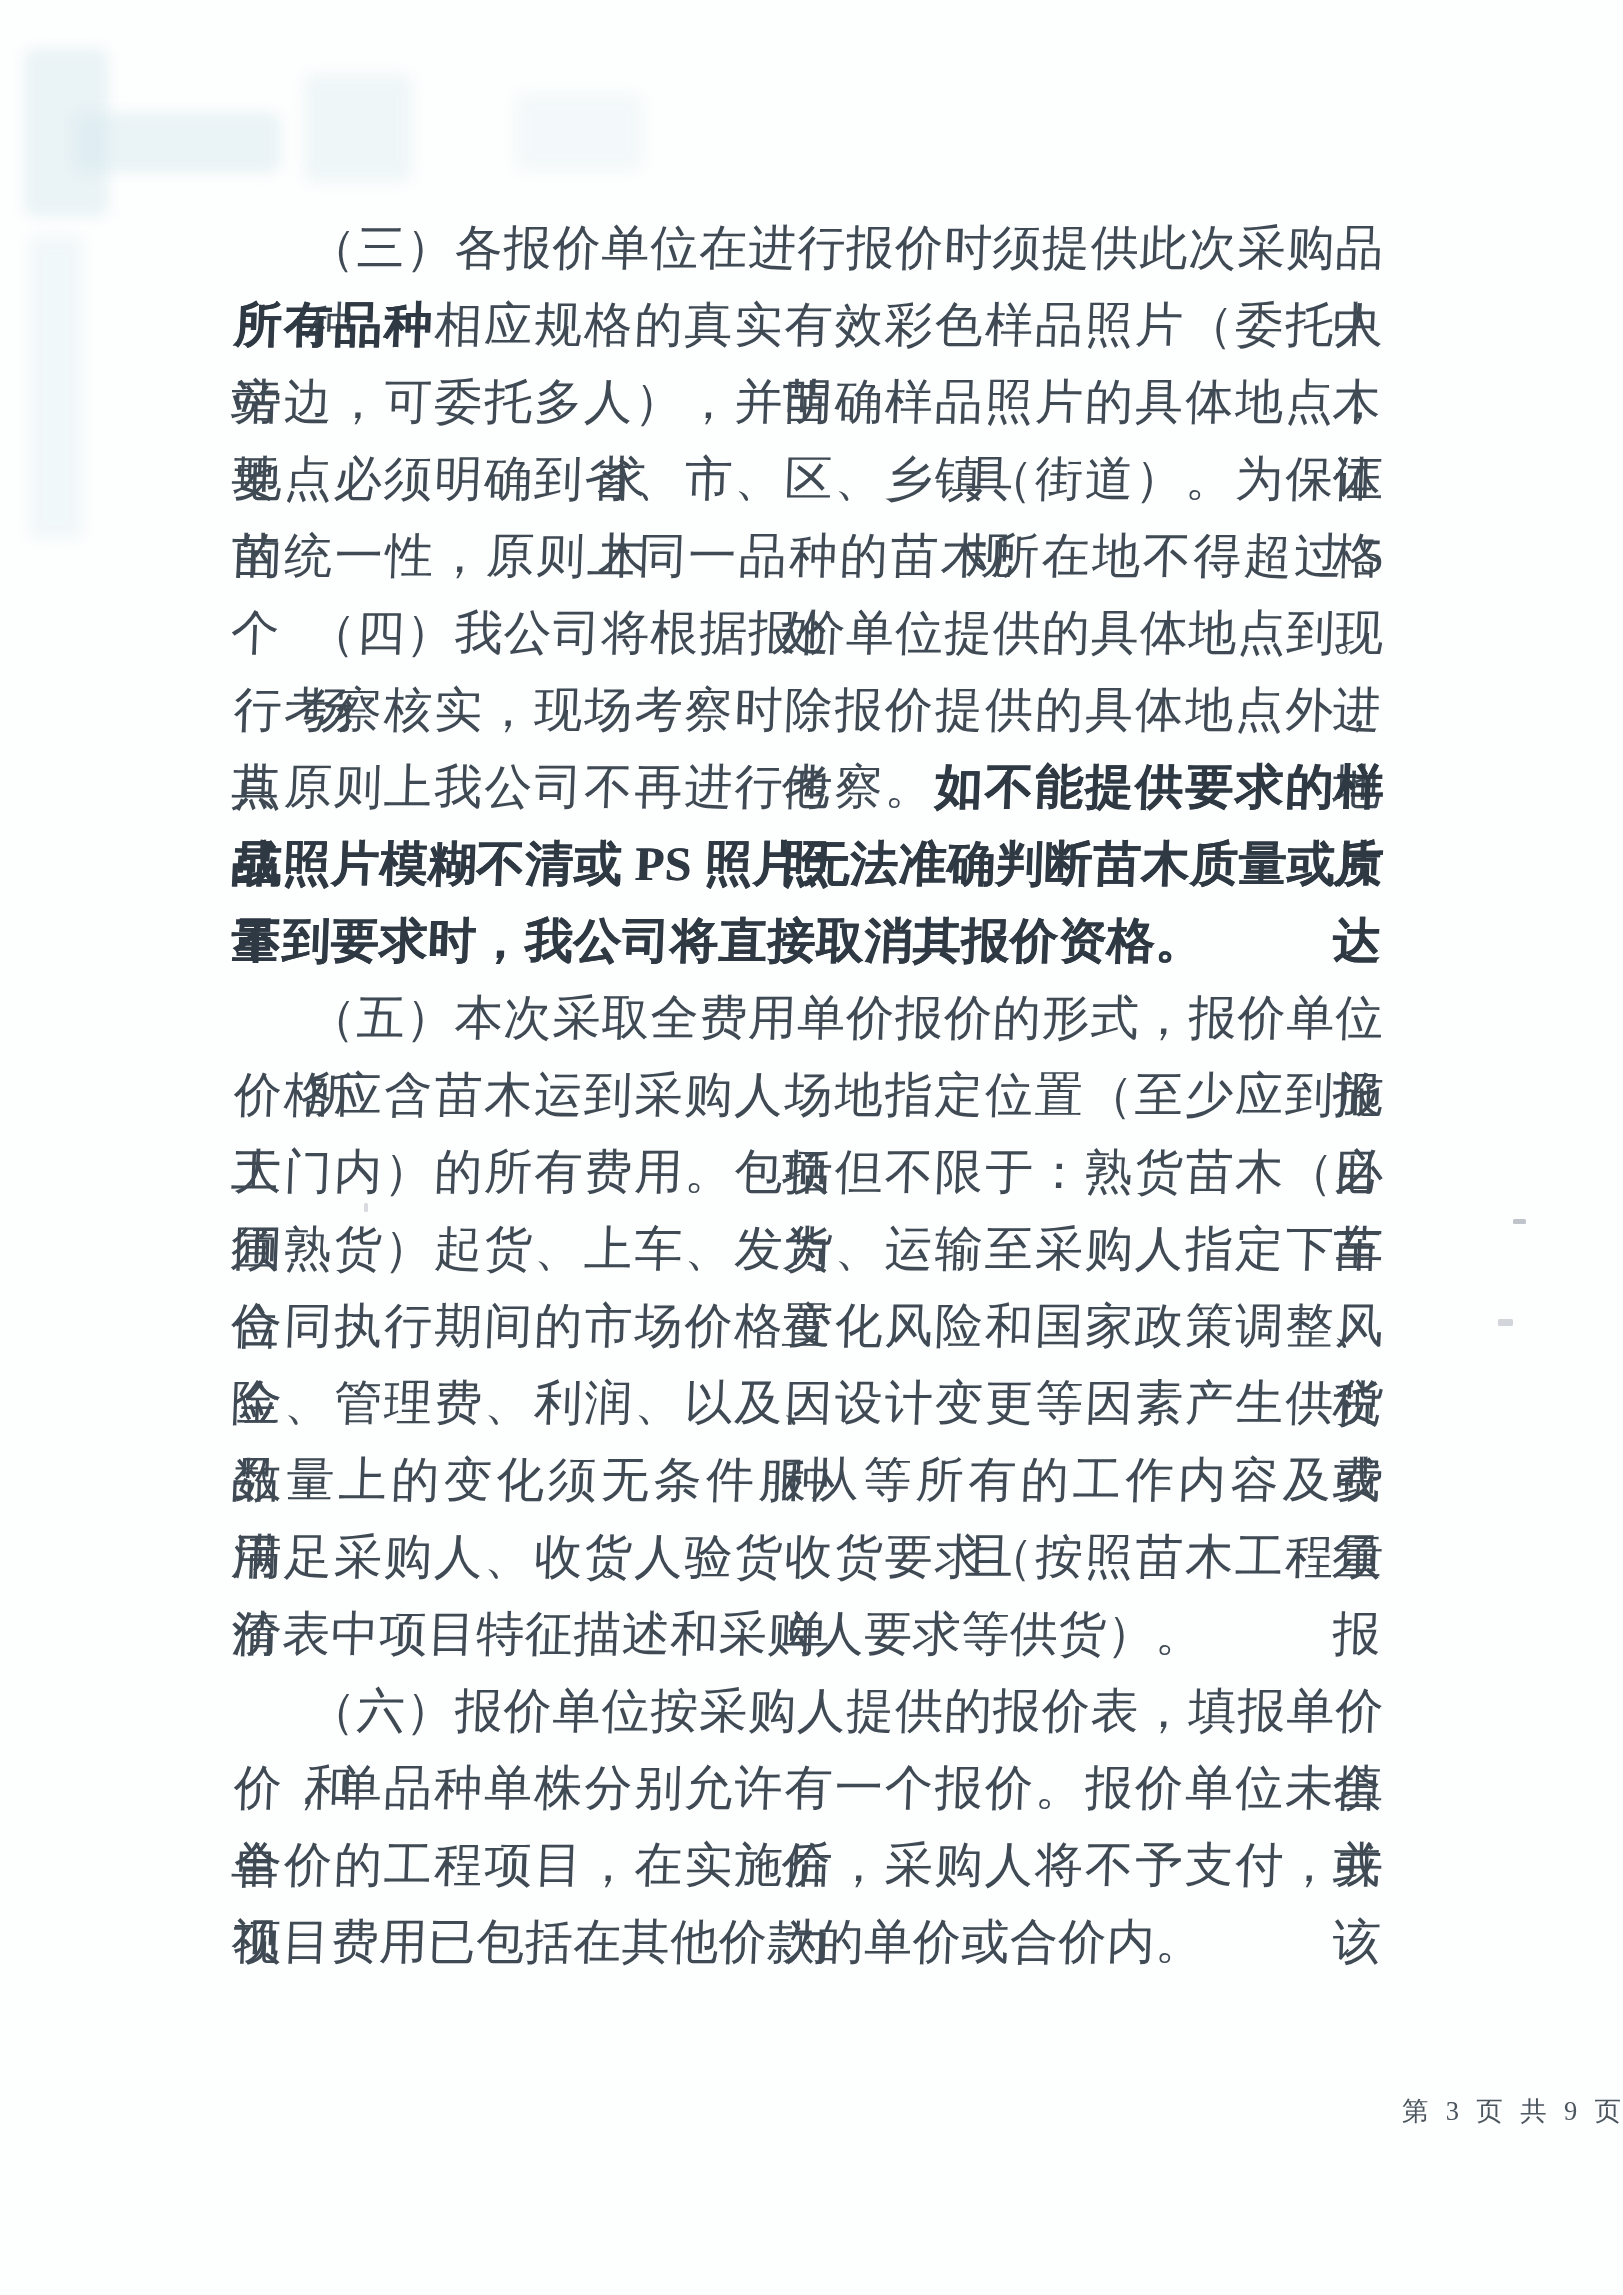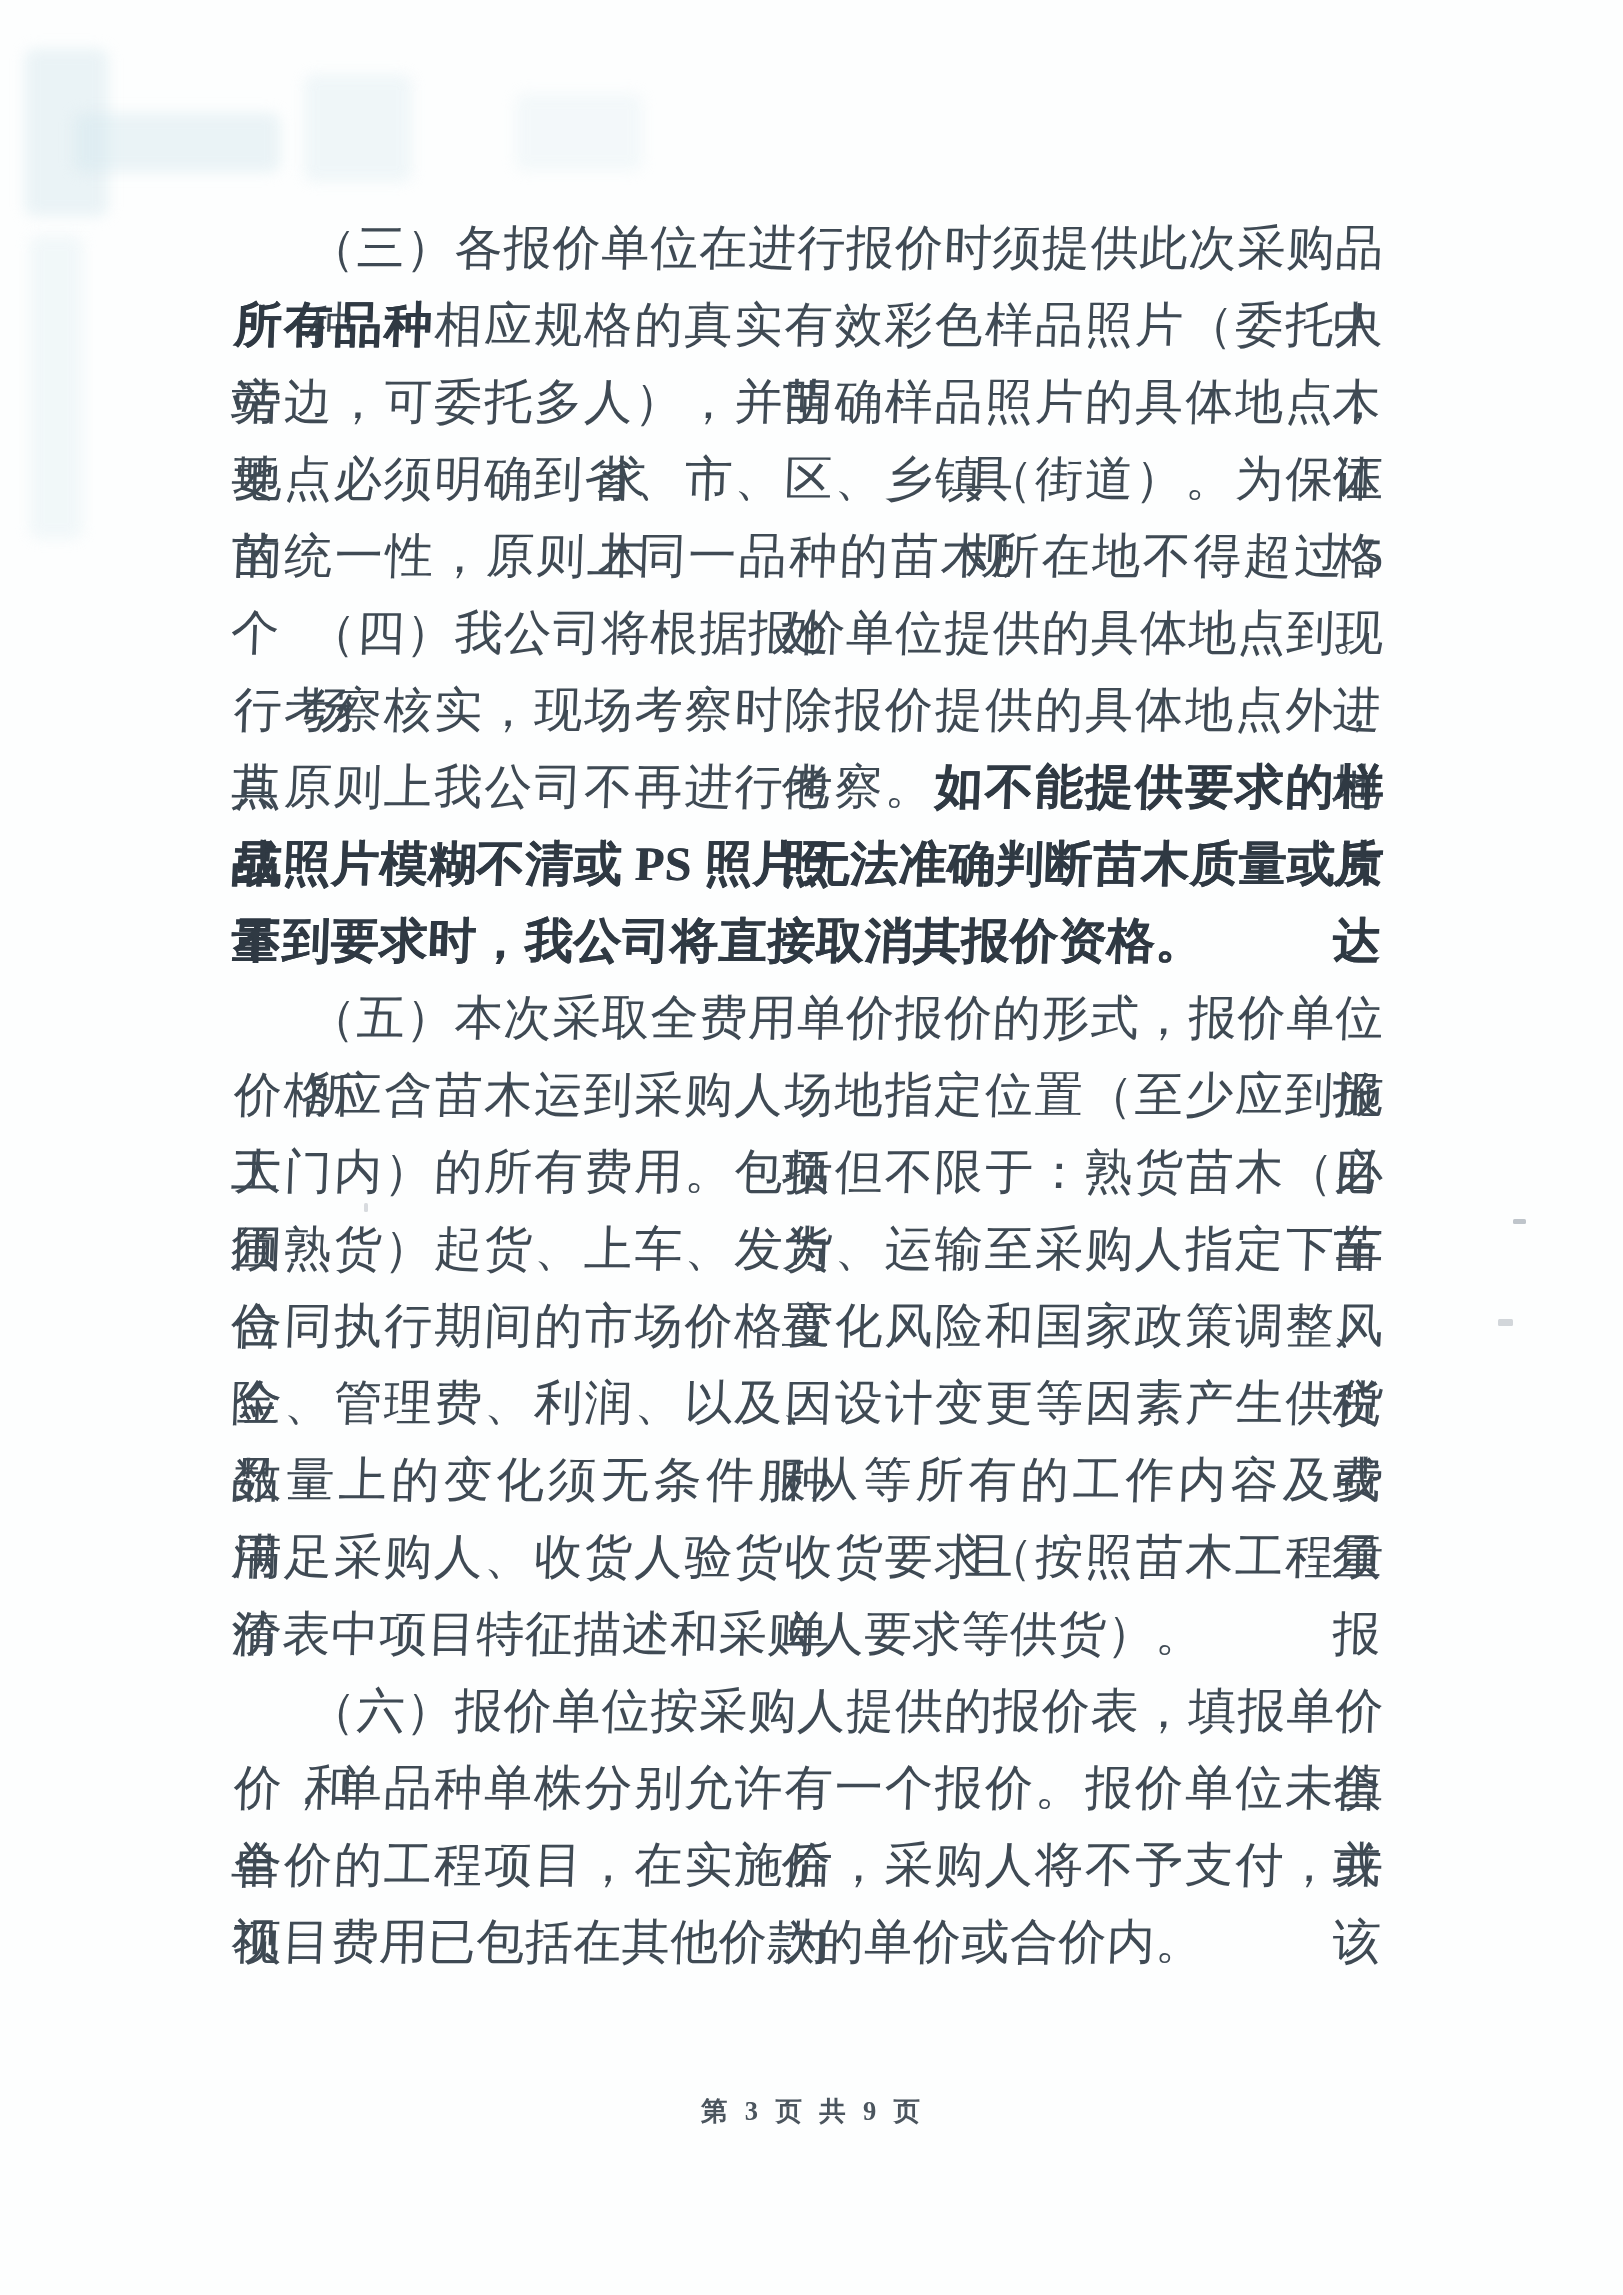--- a/index.html
+++ b/index.html
@@ -38,26 +38,25 @@
     font-weight:700;
     color:var(--ink-bold,#2f3943);
     text-shadow:0.5px 0 0 var(--ink-bold,#2f3943);
   }
   
   .footer{
     position:absolute;
     top:2093px;
     left:0;
     width:100%;
-    text-align:center;
+    text-align:right;
     font-size:26.5px;
     letter-spacing:2.9px;
     word-spacing:4.9px;
     color:var(--footer-ink,#4b555e);
-    font-weight:bold;
   }
   
   .ghost{
     position:absolute;
     background:rgba(210,230,238,0.45);
     filter:blur(6.9px);
     border-radius:9.8px;
     pointer-events:none;
   }
   .ghost-1{ left:24.5px;  top:49px; width:83px; height:167px; }

